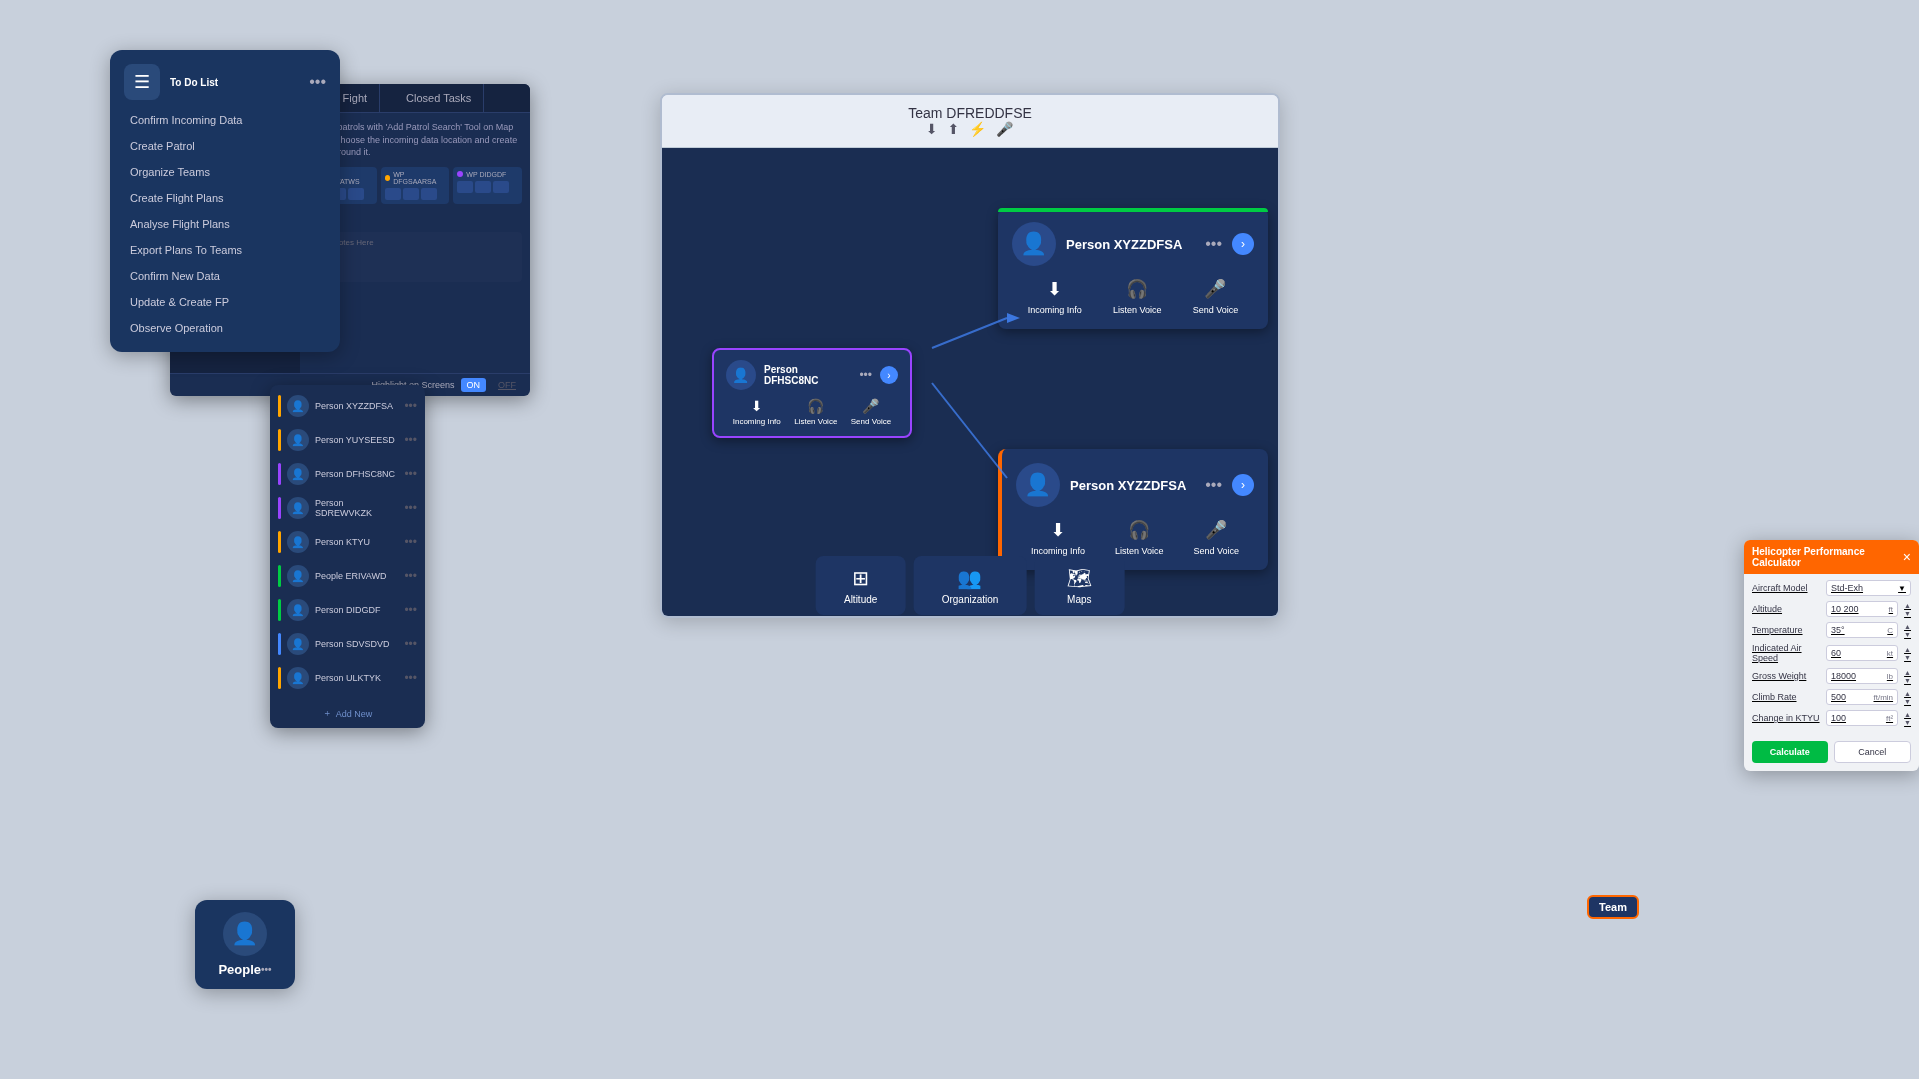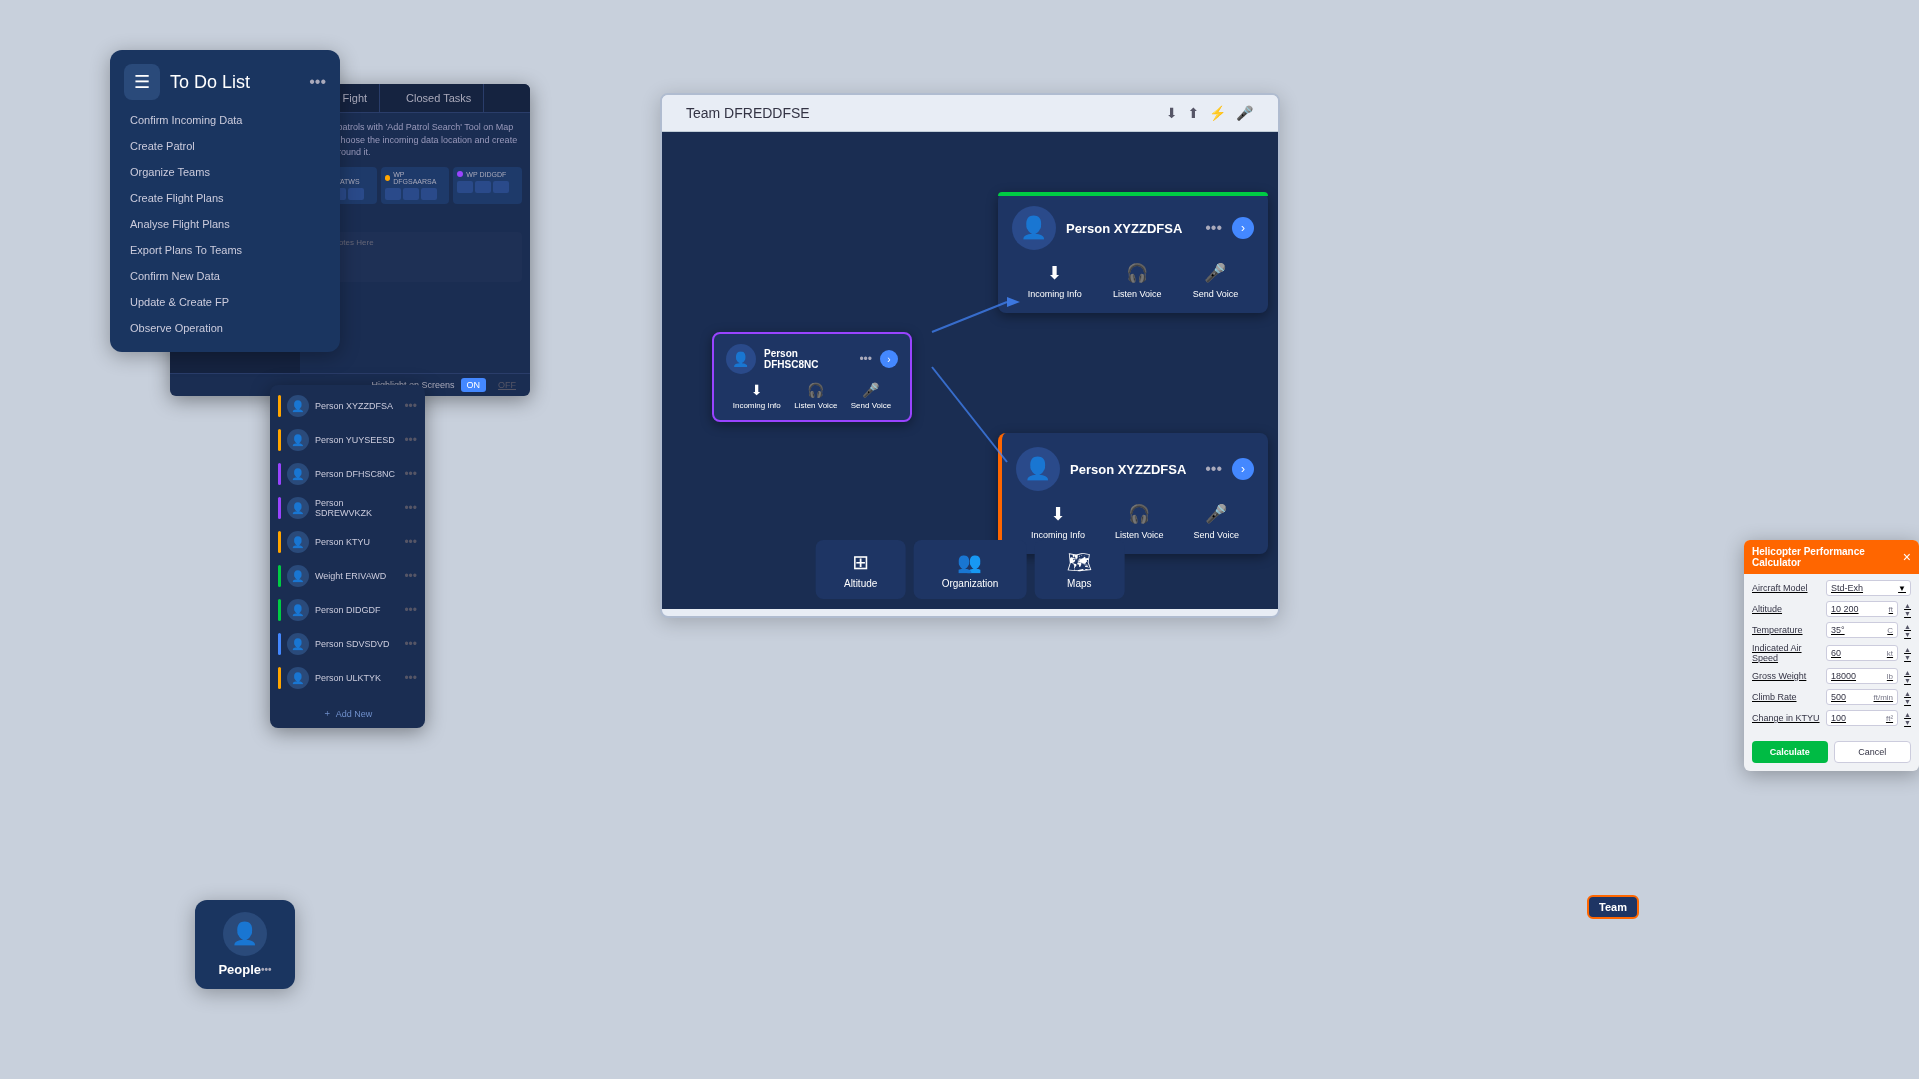--- a/index.html
+++ b/index.html
@@ -38,22 +38,22 @@
       width: 36px;
       height: 36px;
       color: white;
       cursor: pointer;
       font-size: 18px;
       display: flex;
       align-items: center;
       justify-content: center;
     }
     .todo-title {
-      font-size: 18px;
-      font-weight: 400;
+      font-size: 10px;
+      font-weight: 700;
       flex: 1;
     }
     .todo-more {
       color: #aab;
       font-size: 16px;
       cursor: pointer;
     }
     .todo-items {
       display: flex;
       flex-direction: column;
@@ -315,25 +315,26 @@
       height: 525px;
       background: #e8edf5;
       border-radius: 8px;
       border: 2px solid #b0bcd0;
       overflow: hidden;
       box-shadow: 0 4px 20px rgba(0,0,0,0.2);
       z-index: 5;
     }
     .team-header {
       background: #e8edf5;
-      padding: 10px 24px;
+      padding: 10px 12px;
       display: flex;
       align-items: center;
       justify-content: space-between;
       border-bottom: 1px solid #c0ccd8;
+      flex-direction: column;
     }
     .team-title {
       font-size: 14px;
       color: #334;
       font-weight: 500;
     }
     .team-icons {
       display: flex;
       gap: 10px;
       color: #556;
@@ -746,21 +747,21 @@
     </div>
     <div class="person-row">
       <div class="person-left-bar" style="background:orange"></div>
       <div class="person-avatar">👤</div>
       <span class="person-name">Person KTYU</span>
       <span class="person-more">•••</span>
     </div>
     <div class="person-row">
       <div class="person-left-bar" style="background:#00cc44"></div>
       <div class="person-avatar">👤</div>
-      <span class="person-name">Weight ERIVAWD</span>
+      <span class="person-name">People ERIVAWD</span>
       <span class="person-more">•••</span>
     </div>
     <div class="person-row">
       <div class="person-left-bar" style="background:#00cc44"></div>
       <div class="person-avatar">👤</div>
       <span class="person-name">Person DIDGDF</span>
       <span class="person-more">•••</span>
     </div>
     <div class="person-row">
       <div class="person-left-bar" style="background:#4488ff"></div>

